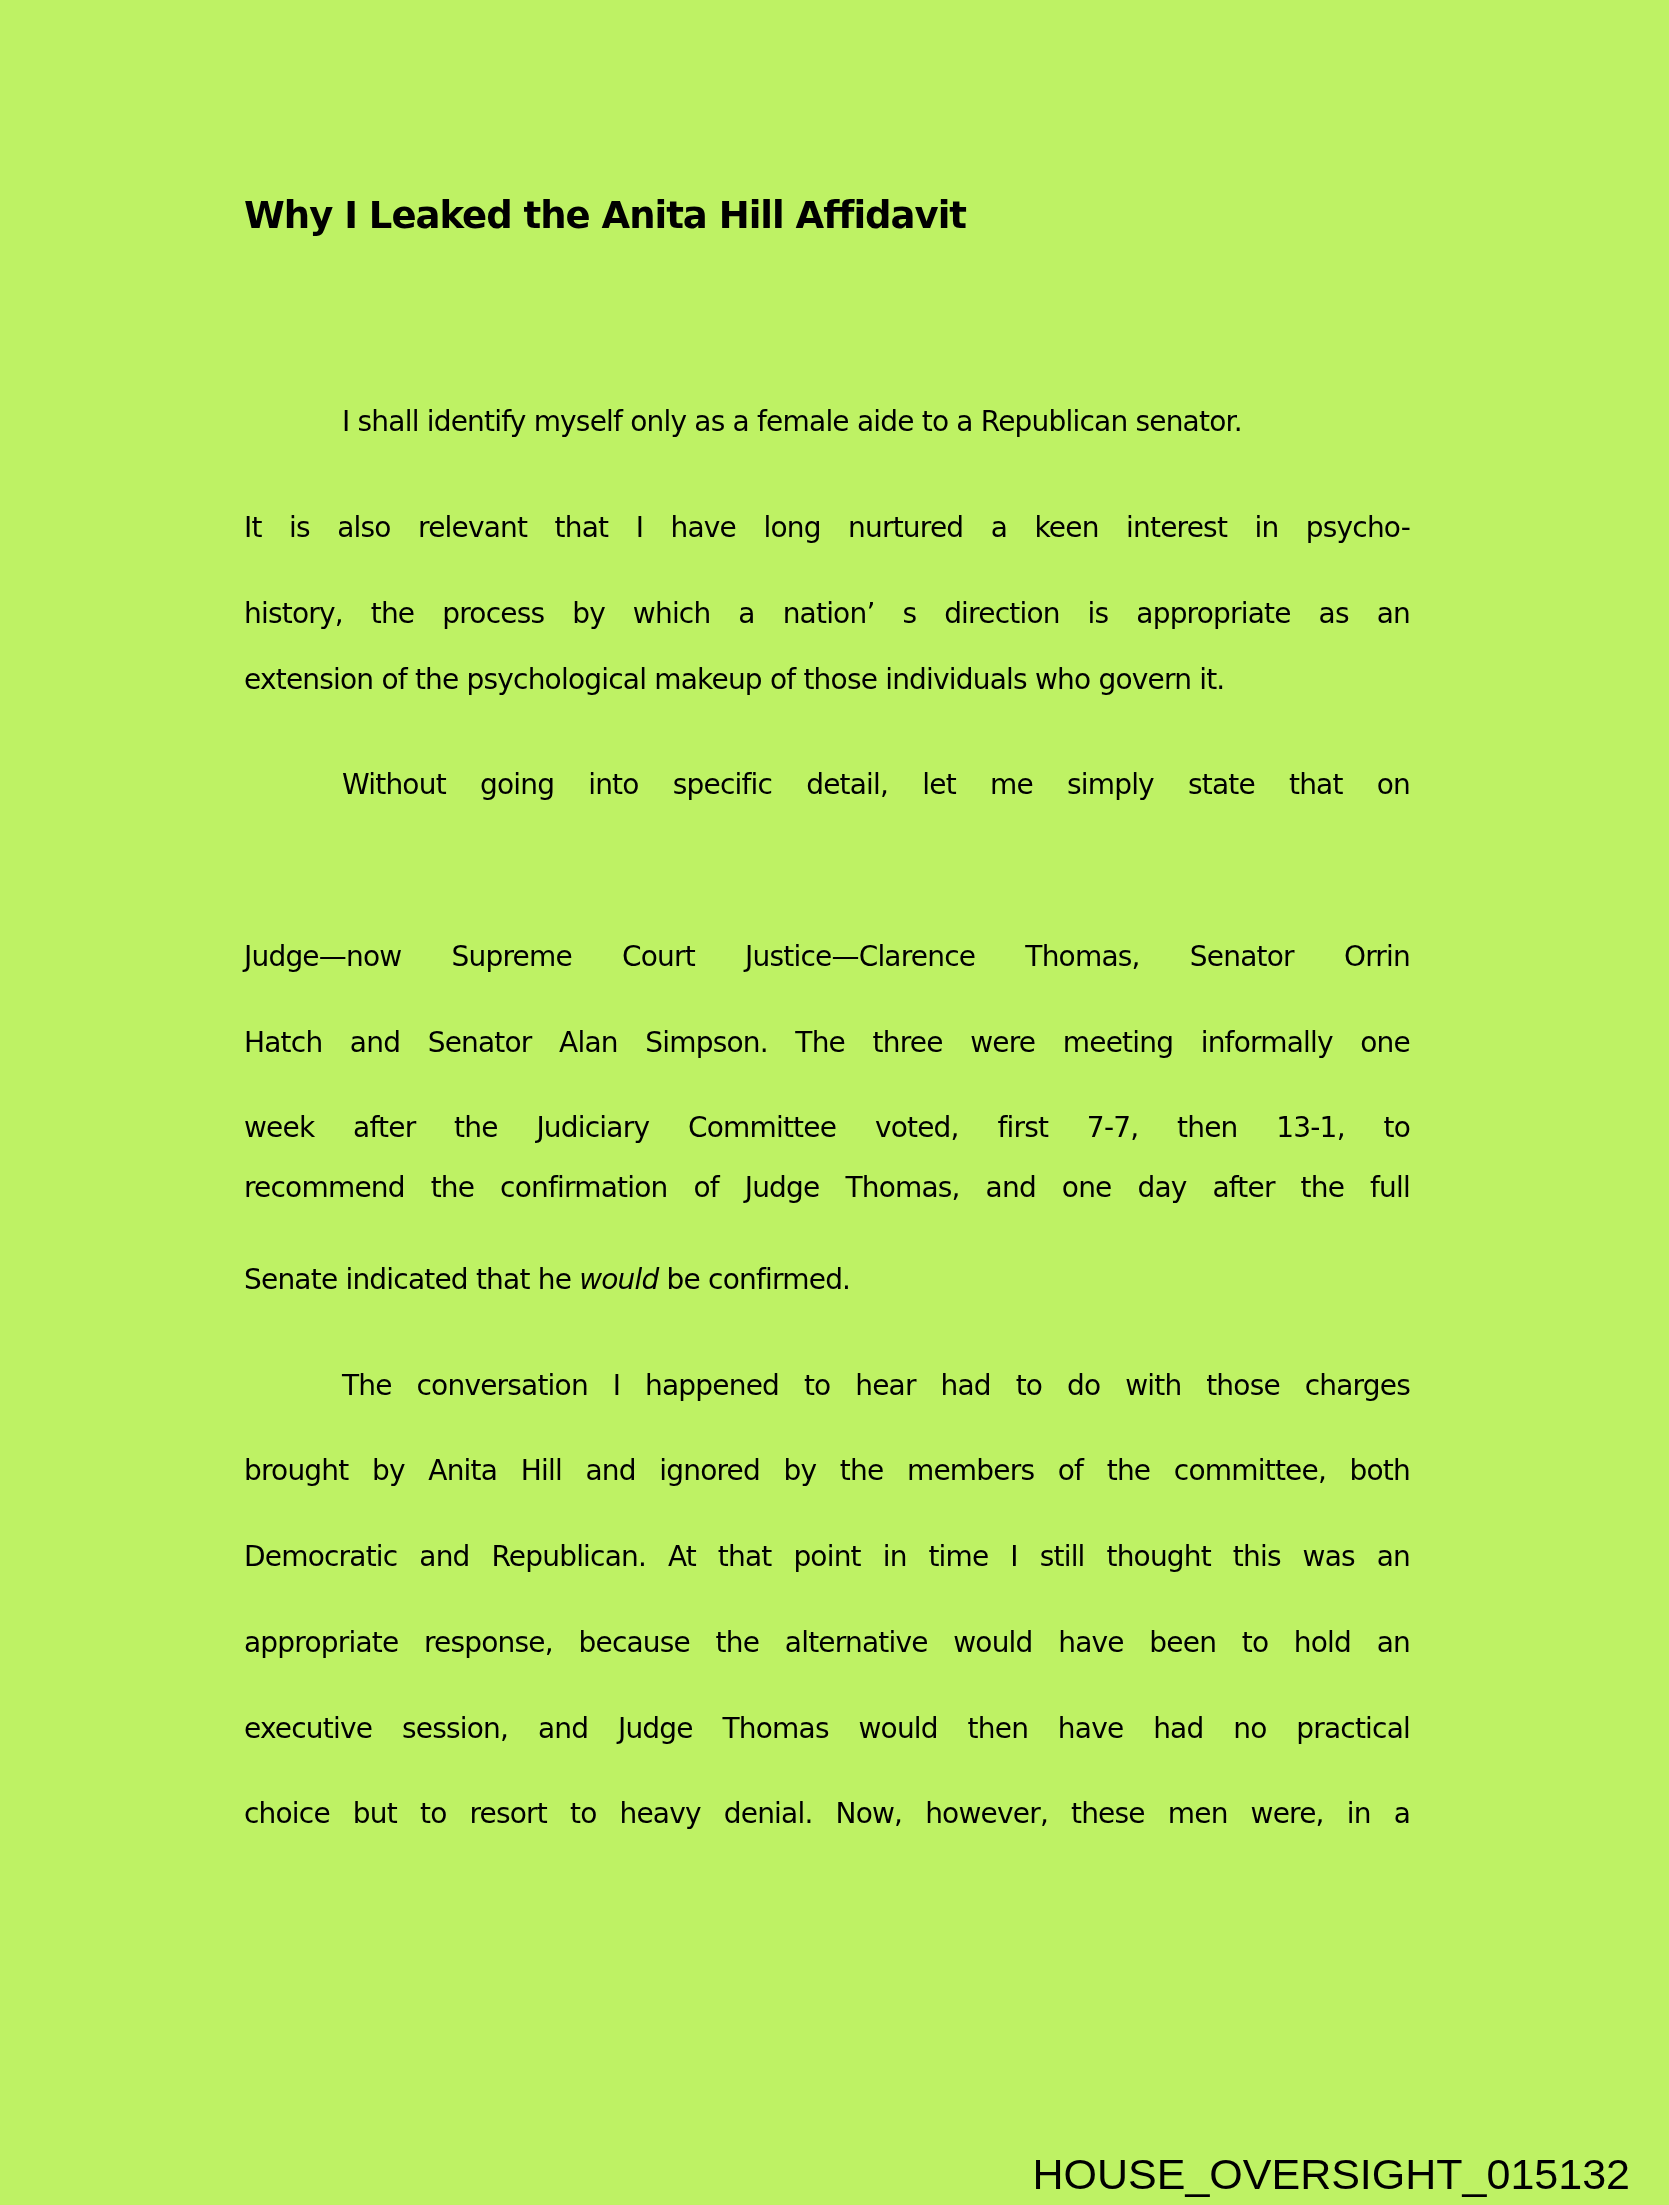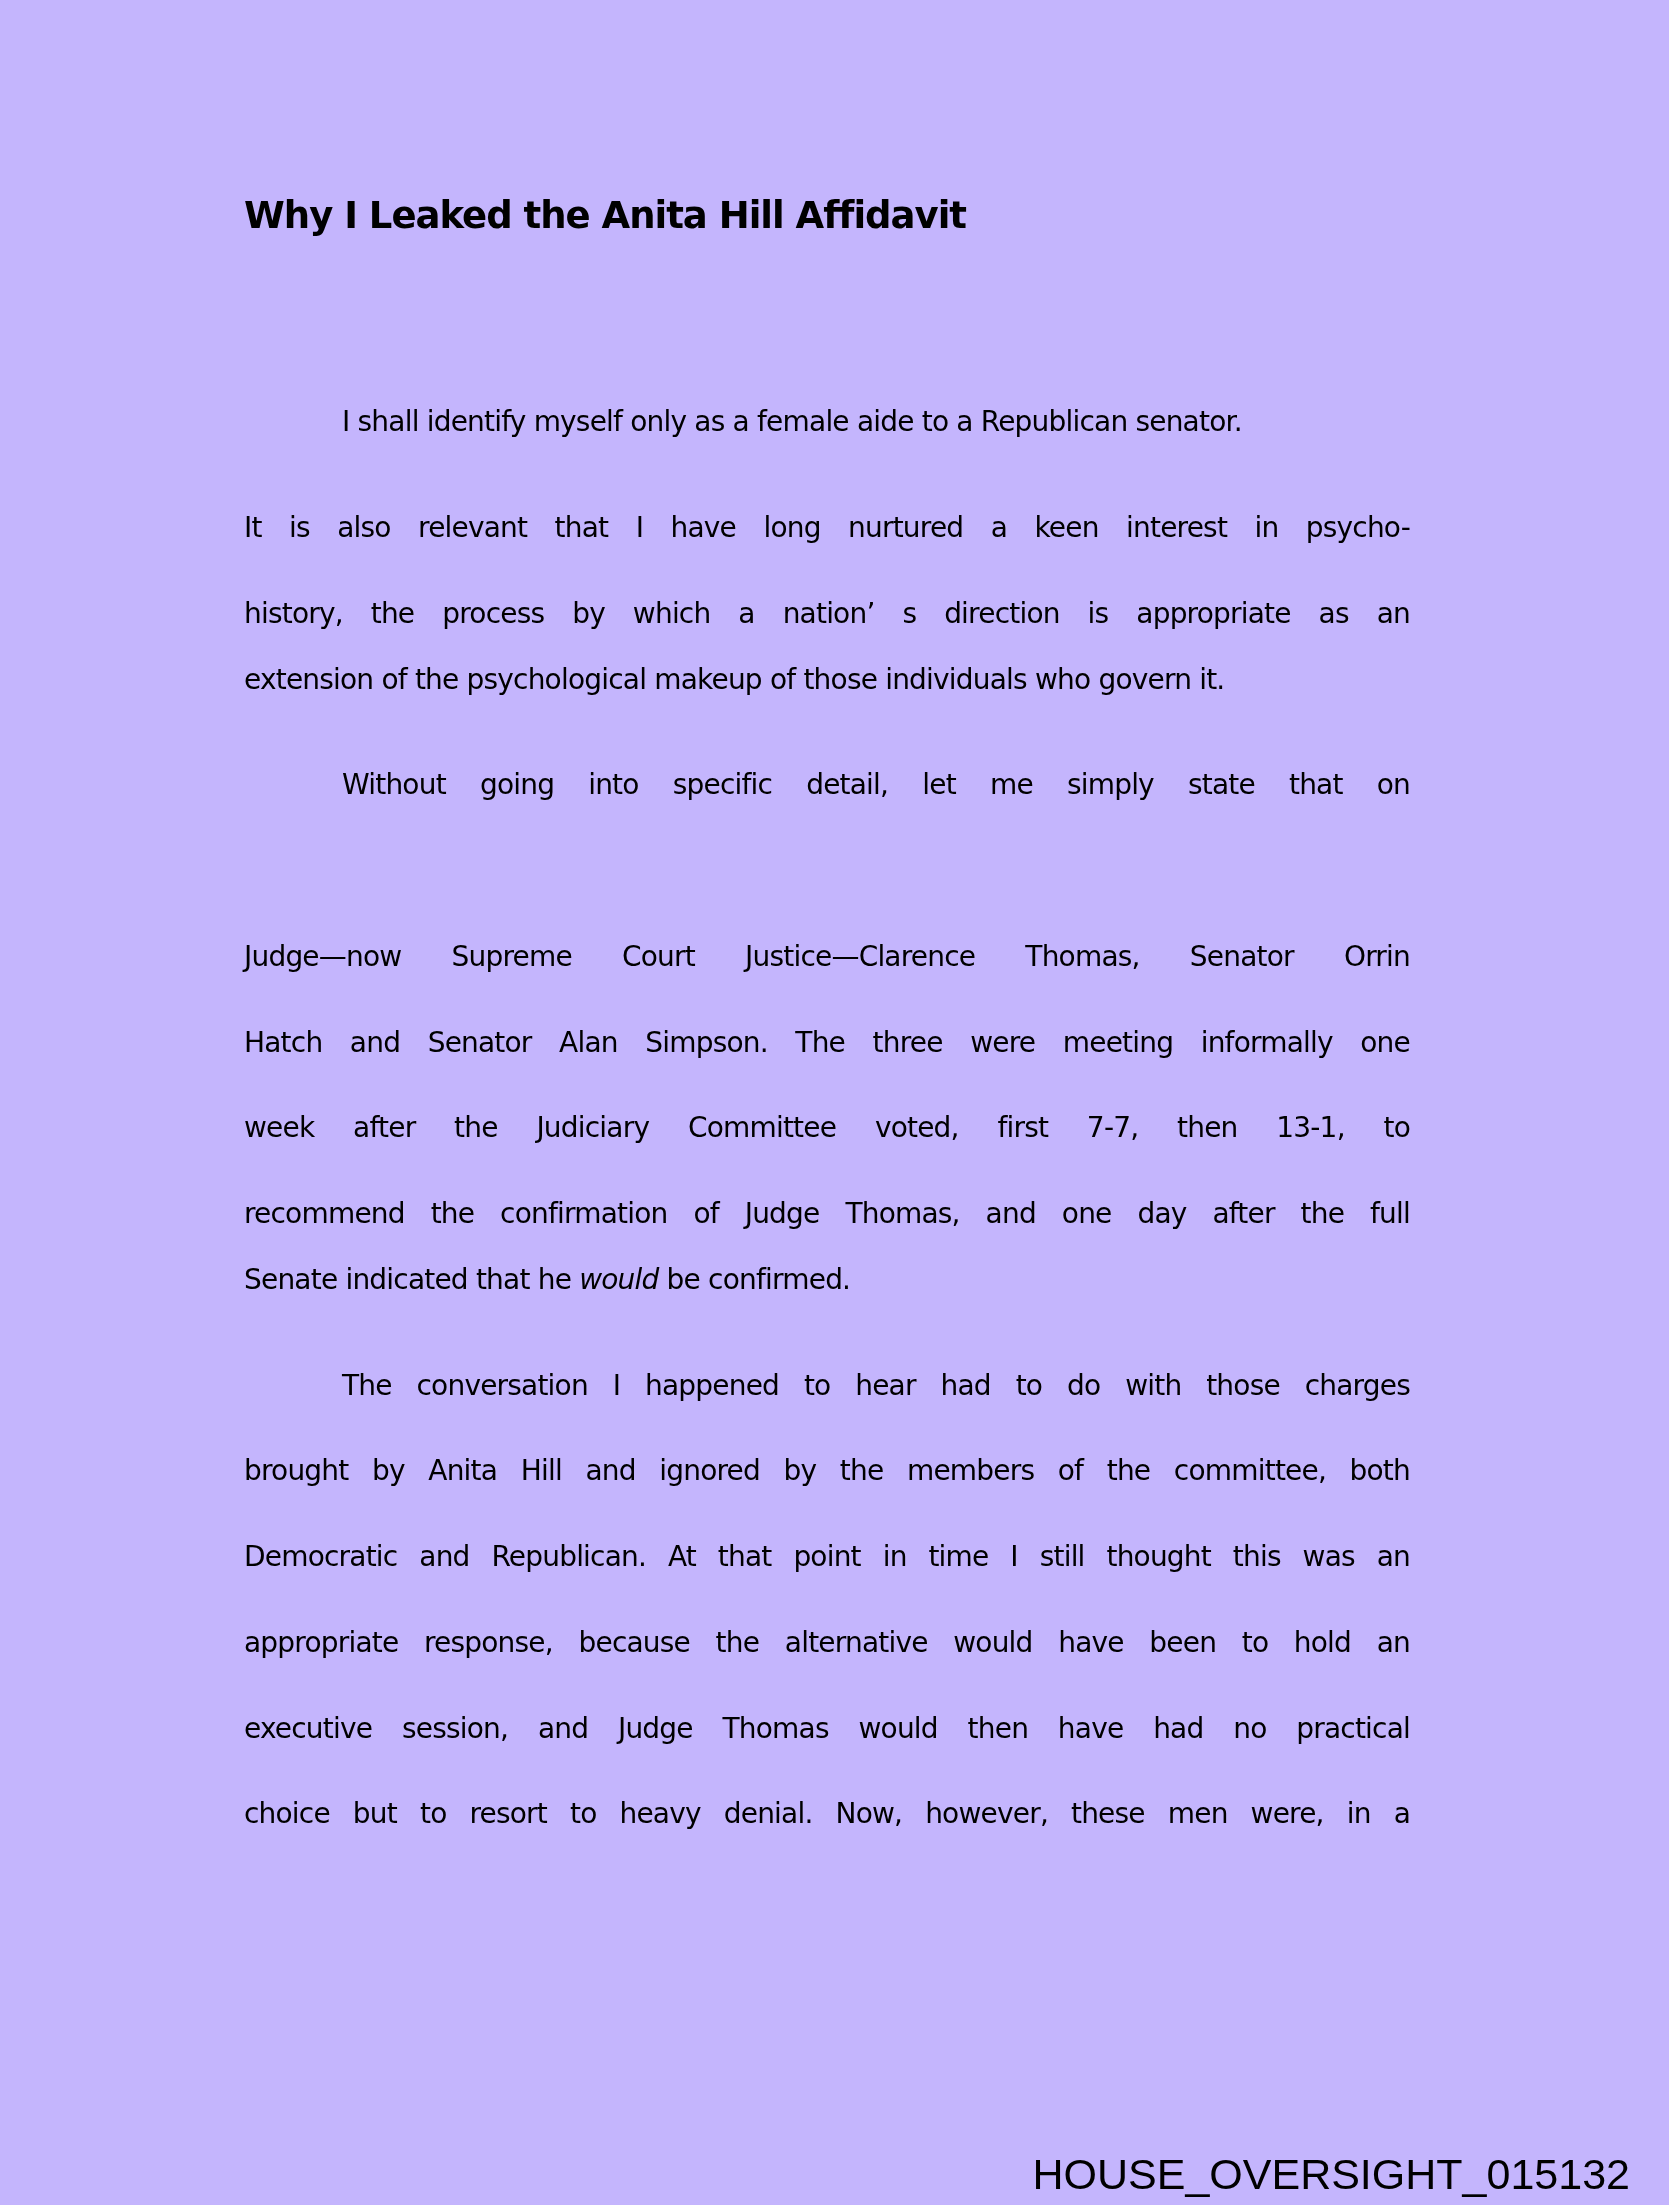--- a/index.html
+++ b/index.html
@@ -13,21 +13,21 @@
       position: relative;
       overflow: hidden;
       color: #000000;
     }
     .page {
       position: absolute;
       left: 0;
       top: 0;
       width: 1669px;
       height: 2205px;
-      background: #c4b5fd;
+      background: #bef264;
     }
     .title {
       position: absolute;
       left: 244px;
       top: 194px;
       font-family: "DejaVu Sans", sans-serif;
       font-weight: bold;
       font-size: 37px;
       letter-spacing: -1px;
       white-space: nowrap;
@@ -71,21 +71,21 @@
 
   <div class="line indent" style="top:399px;">I shall identify myself only as a female aide to a Republican senator.</div>
   <div class="line justify" style="top:485px;">It is also relevant that I have long nurtured a keen interest in psycho-</div>
   <div class="line justify" style="top:571px;">history, the process by which a nation’ s direction is appropriate as an</div>
   <div class="line" style="top:657px;">extension of the psychological makeup of those individuals who govern it.</div>
 
   <div class="line indent justify" style="top:742px;">Without going into specific detail, let me simply state that on</div>
   <div class="line justify" style="top:914px;">Judge—now Supreme Court Justice—Clarence Thomas, Senator Orrin</div>
   <div class="line justify" style="top:1000px;">Hatch and Senator Alan Simpson. The three were meeting informally one</div>
   <div class="line justify" style="top:1085px;">week after the Judiciary Committee voted, first 7-7, then 13-1, to</div>
-  <div class="line justify" style="top:1171px;">recommend the confirmation of Judge Thomas, and one day after the full</div>
+  <div class="line justify" style="top:1145px;">recommend the confirmation of Judge Thomas, and one day after the full</div>
   <div class="line" style="top:1257px;"><span>Senate indicated that he </span><i>would</i><span> be confirmed.</span></div>
 
   <div class="line indent justify" style="top:1343px;">The conversation I happened to hear had to do with those charges</div>
   <div class="line justify" style="top:1428px;">brought by Anita Hill and ignored by the members of the committee, both</div>
   <div class="line justify" style="top:1514px;">Democratic and Republican. At that point in time I still thought this was an</div>
   <div class="line justify" style="top:1600px;">appropriate response, because the alternative would have been to hold an</div>
   <div class="line justify" style="top:1686px;">executive session, and Judge Thomas would then have had no practical</div>
   <div class="line justify" style="top:1771px;">choice but to resort to heavy denial. Now, however, these men were, in a</div>
 
   <div class="bates">HOUSE_OVERSIGHT_015132</div>

